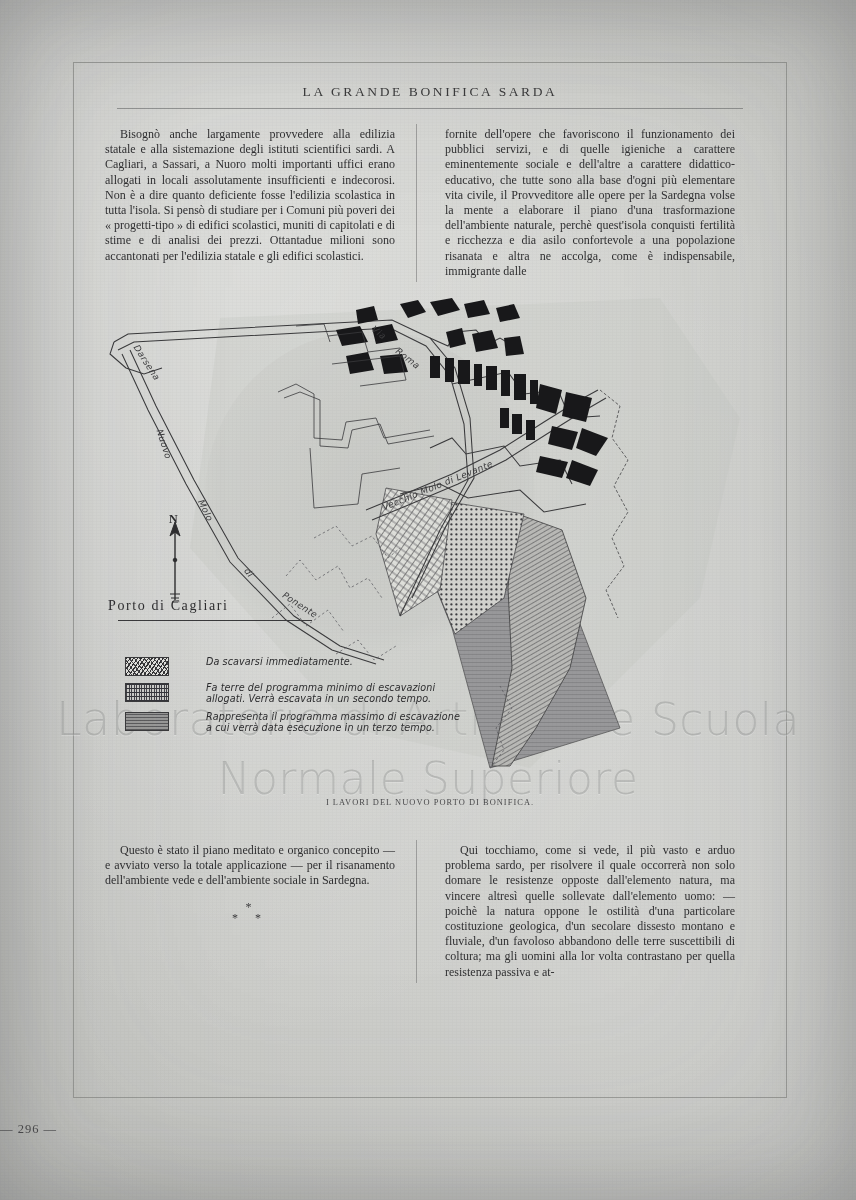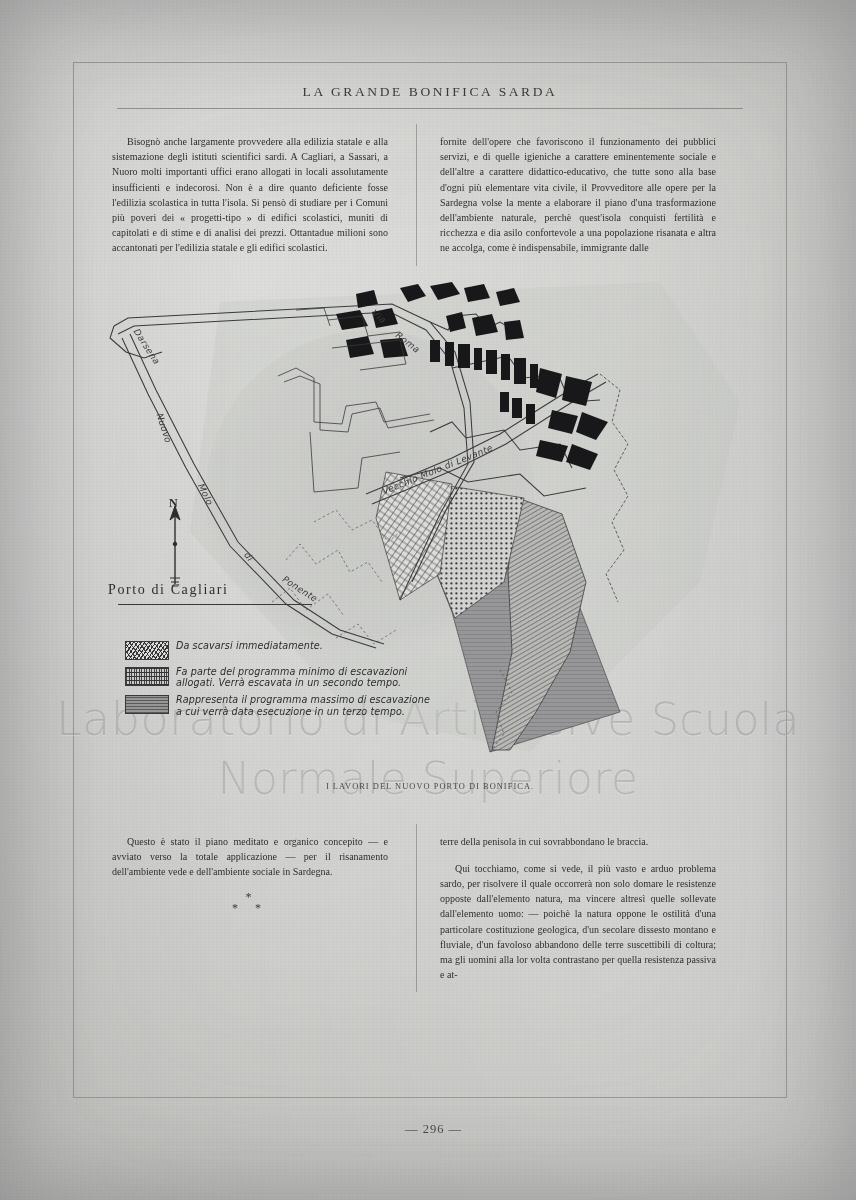--- a/index.html
+++ b/index.html
@@ -52,28 +52,28 @@
     height:1px;background:#6f7070;opacity:.65;
     width:626px;margin:8px auto 13px auto;
   }
 
   
   .cols{
     display:flex;gap:0;position:relative;
   }
   .cols .col{width:300px;}
   .cols .col.left{padding-right:16px;}
-  .cols .col.right{padding-left:12px;}
+  .cols .col.right{padding-left:24px;}
   .divider{
     position:absolute;left:316px;top:2px;bottom:2px;width:1px;
     background:#7b7c7b;opacity:.6;
   }
   p.body{
-    margin:12px;
-    font-size:10px;line-height:15.2px;
+    margin:5px;
+    font-size:12px;line-height:15.2px;
     text-align:justify;text-align-last:left;
     color:#2f2f31;
     hyphens:manual;
     text-indent:15px;
   }
   p.body.noindent{text-indent:0;}
   p.body + p.body{margin-top:0;}
 
   
   #figure{
@@ -102,21 +102,21 @@
   #porto-underline{
     position:absolute;left:18px;top:322px;width:194px;height:1px;background:#3a3a3c;
   }
   #compass-n{
     position:absolute;left:69px;top:214px;
     font-family:"Liberation Serif", serif;font-weight:bold;font-size:12px;color:#2e2e30;
   }
 
   
   #legend{position:absolute;left:25px;top:358px;width:430px;}
-  .legrow{display:flex;align-items:flex-start;margin-bottom:6px;}
+  .legrow{display:flex;align-items:flex-start;margin-bottom:6px;gap:30px;}
   .swatch{
     width:42px;height:17px;border:1px solid #3a3a3c;flex:0 0 auto;margin-right:7px;margin-top:1px;
   }
   .sw-a{
     background-color:#e2e2de;
     background-image:
       repeating-linear-gradient(125deg, #2f2f31 0 1px, rgba(0,0,0,0) 1px 3px),
       repeating-linear-gradient(55deg, #4a4a4c 0 1px, rgba(0,0,0,0) 1px 4px);
   }
   .sw-b{
@@ -137,21 +137,21 @@
   
   .asterism{
     text-align:center;color:#3a3a3c;font-size:12px;line-height:11px;
     margin:13px 0 11px 0;letter-spacing:3px;
   }
   .asterism .top{display:block;}
   .asterism .bot{display:block;letter-spacing:7px;}
 
   
   #folio{
-    position:absolute;left:11px;right:0;top:1122px;text-align:center;
+    position:absolute;left:0;right:0;top:1122px;text-align:left;
     font-size:12.5px;color:#4a4a4c;letter-spacing:1px;
   }
 
   
   #watermark{
     position:absolute;left:0;top:690px;width:856px;text-align:center;
     pointer-events:none;
     font-family:"DejaVu Sans", sans-serif;
     color:rgba(150,152,150,.50);
     font-size:46px;line-height:58px;font-weight:300;letter-spacing:.5px;
@@ -323,21 +323,21 @@
       <div id="legend">
         <div class="legrow">
           <div class="swatch sw-a"></div>
           <div class="legtext">
             <div>Da scavarsi immediatamente.</div>
           </div>
         </div>
         <div class="legrow">
           <div class="swatch sw-b"></div>
           <div class="legtext">
-            <div>Fa parte del programma minimo di escavazioni</div>
+            <div>Fa terre del programma minimo di escavazioni</div>
             <div>allogati. Verrà escavata in un secondo tempo.</div>
           </div>
         </div>
         <div class="legrow">
           <div class="swatch sw-c"></div>
           <div class="legtext">
             <div>Rappresenta il programma massimo di escavazione</div>
             <div>a cui verrà data esecuzione in un terzo tempo.</div>
           </div>
         </div>
@@ -351,21 +351,20 @@
 
       <div class="col left">
         <p class="body">Questo è stato il piano meditato e organico concepito — e avviato verso la totale applicazione — per il risanamento dell'ambiente vede e dell'ambiente sociale in Sardegna.</p>
         <div class="asterism">
           <span class="top">*</span>
           <span class="bot">* *</span>
         </div>
       </div>
 
       <div class="col right">
-        <p class="body noindent">terre della penisola in cui sovrabbondano le braccia.</p>
         <p class="body">Qui tocchiamo, come si vede, il più vasto e arduo problema sardo, per risolvere il quale occorrerà non solo domare le resistenze opposte dall'elemento natura, ma vincere altresì quelle sollevate dall'elemento uomo: — poichè la natura oppone le ostilità d'una particolare costituzione geologica, d'un secolare dissesto montano e fluviale, d'un favoloso abbandono delle terre suscettibili di coltura; ma gli uomini alla lor volta contrastano per quella resistenza passiva e at-</p>
       </div>
     </div>
 
   </div>
 
   <div id="folio">— 296 —</div>
 
   <div id="grain"></div>
   <div id="vignette"></div>

